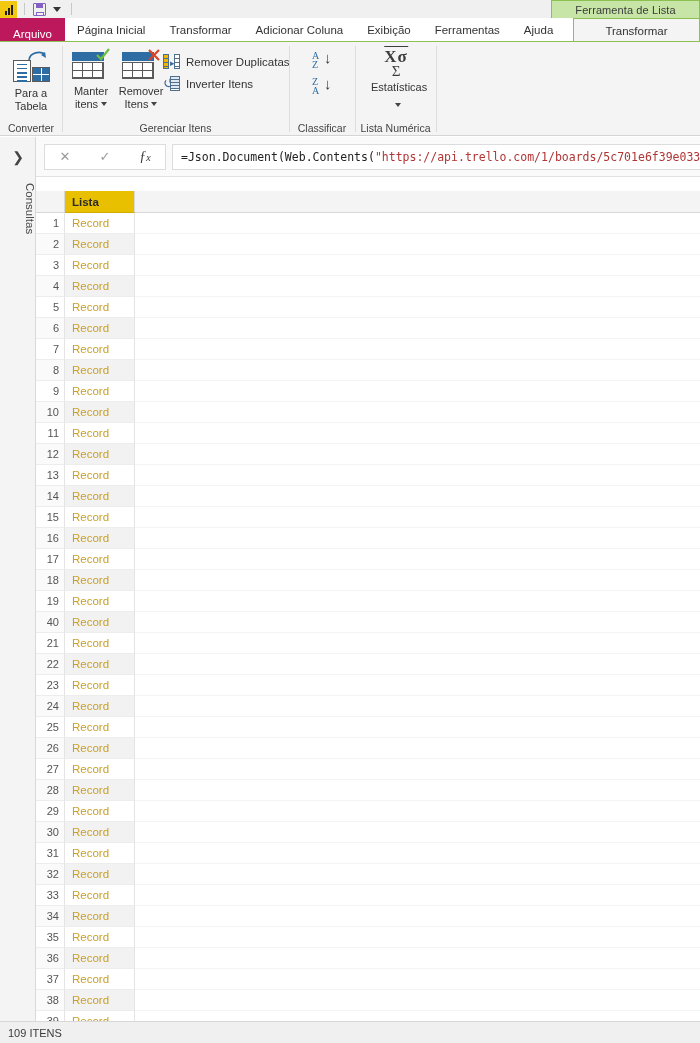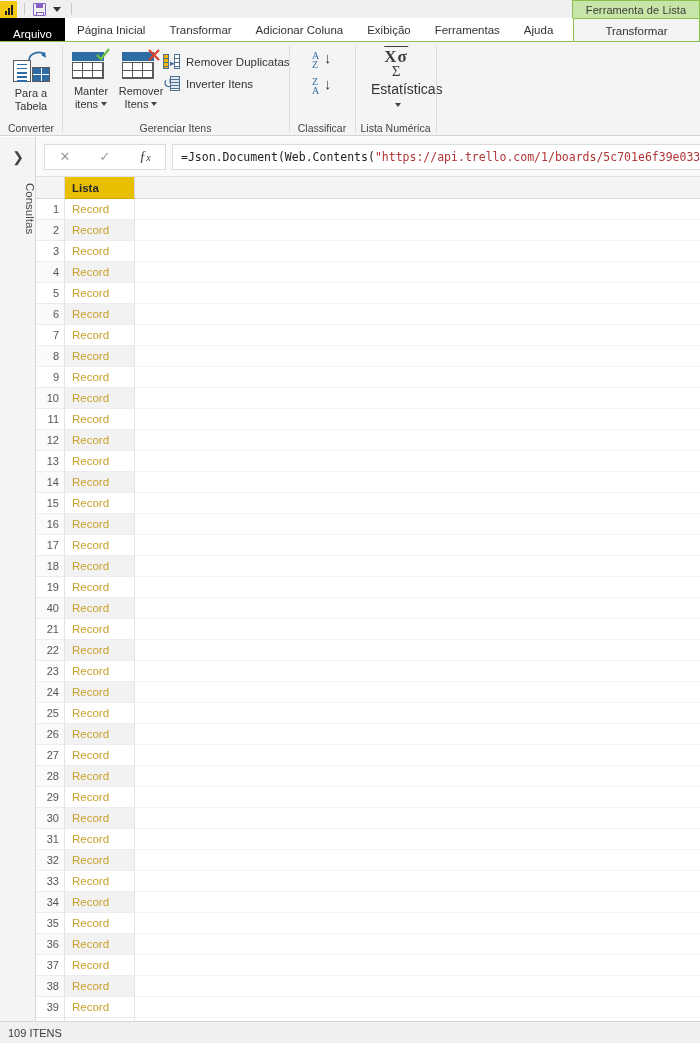--- a/index.html
+++ b/index.html
@@ -39,36 +39,36 @@
     border: 1.4px solid #8661C5; border-bottom: none;
   }
   .qat-caret {
     margin-left: 6px; width: 0; height: 0;
     border-left: 4px solid transparent; border-right: 4px solid transparent;
     border-top: 5px solid #333;
   }
 
   
   .ctx-group {
-    position: absolute; right: 0; top: 0; width: 128px; height: 18px;
+    position: absolute; right: 0; top: 0; width: 149px; height: 18px;
     background: #C6E5A6; border: 1px solid #8CC152; border-bottom: none;
     display: flex; align-items: center; justify-content: center;
     font-size: 11px; color: #3b3b3b; letter-spacing: .1px;
   }
 
   
   .tabstrip {
     position: absolute; left: 0; top: 18px; width: 700px; height: 24px;
     background: #ffffff; display: flex; align-items: stretch;
   }
   .tab {
     display: flex; align-items: center; padding: 0 12px;
     font-size: 11.5px; color: #333; white-space: nowrap; cursor: default;
   }
-  .tab.file { background: #000000; color: #fff; padding: 16px 13px; font-size: 11.5px; }
+  .tab.file { background: #be185d; color: #fff; padding: 16px 13px; font-size: 11.5px; }
   .tab.ctx-active {
     background: #F4F4F4; border-left: 1px solid #8CC152; border-right: 1px solid #8CC152;
     border-top: 1px solid #8CC152;
     margin-left: auto; width: 127px; justify-content: center;
   }
   .tabstrip-underline {
     position: absolute; left: 0; top: 41px; width: 700px; height: 1px; background: #8CC152;
   }
 
   
@@ -209,21 +209,21 @@
   }
   .finput .eq { color: #222; }
   .finput .fn { color: #222; }
   .finput .str { color: #B03535; }
 
   
   .grid {
     position: absolute; left: 36px; top: 177px; width: 664px; height: 844px;
     background: #ffffff; overflow: hidden;
   }
-  .ghead { display: flex; height: 22px; }
+  .ghead { display: flex; height: 22px; margin-top: 14px; }
   .gh-rownum {
     width: 29px; background: #F4F4F4; border-right: 1px solid #d8d8d8;
     border-bottom: 1px solid #d8d8d8;
   }
   .gh-col {
     width: 70px; background: #E8C000; border-right: 1px solid #d8d8d8;
     border-bottom: 1px solid #cfab00;
     display: flex; align-items: center; padding-left: 7px;
     font-size: 11.5px; font-weight: bold; color: #2b2b2b; cursor: default;
   }
@@ -413,21 +413,21 @@
       </div>
       <div class="glabel">Classificar</div>
     </div>
     <div class="gdiv" style="left:355px;"></div>
 
     <div class="rgroup" style="left:356px; width:79px;">
       <div class="bigbtn" style="left:12px; top:6px; width:56px;">
         <div class="ico-stats">
           <div class="xs"><b>Xσ</b></div>
           <div class="sig">Σ</div>
-          <div style="position:absolute;top:33px;left:0;width:100%;text-align:center;font-size:14px;color:#333;white-space:nowrap;">Estatísticas</div>
+          <div style="position:absolute;top:33px;left:0;width:100%;text-align:center;font-size:11px;color:#333;white-space:nowrap;">Estatísticas</div>
         </div>
         <div class="cap" style="margin-top:13px;"><span class="caret-dn"></span></div>
       </div>
       <div class="glabel">Lista Numérica</div>
     </div>
     <div class="gdiv" style="left:436px;"></div>
   </div>
 
   <div class="qpane">
     <div class="chev">❯</div>

